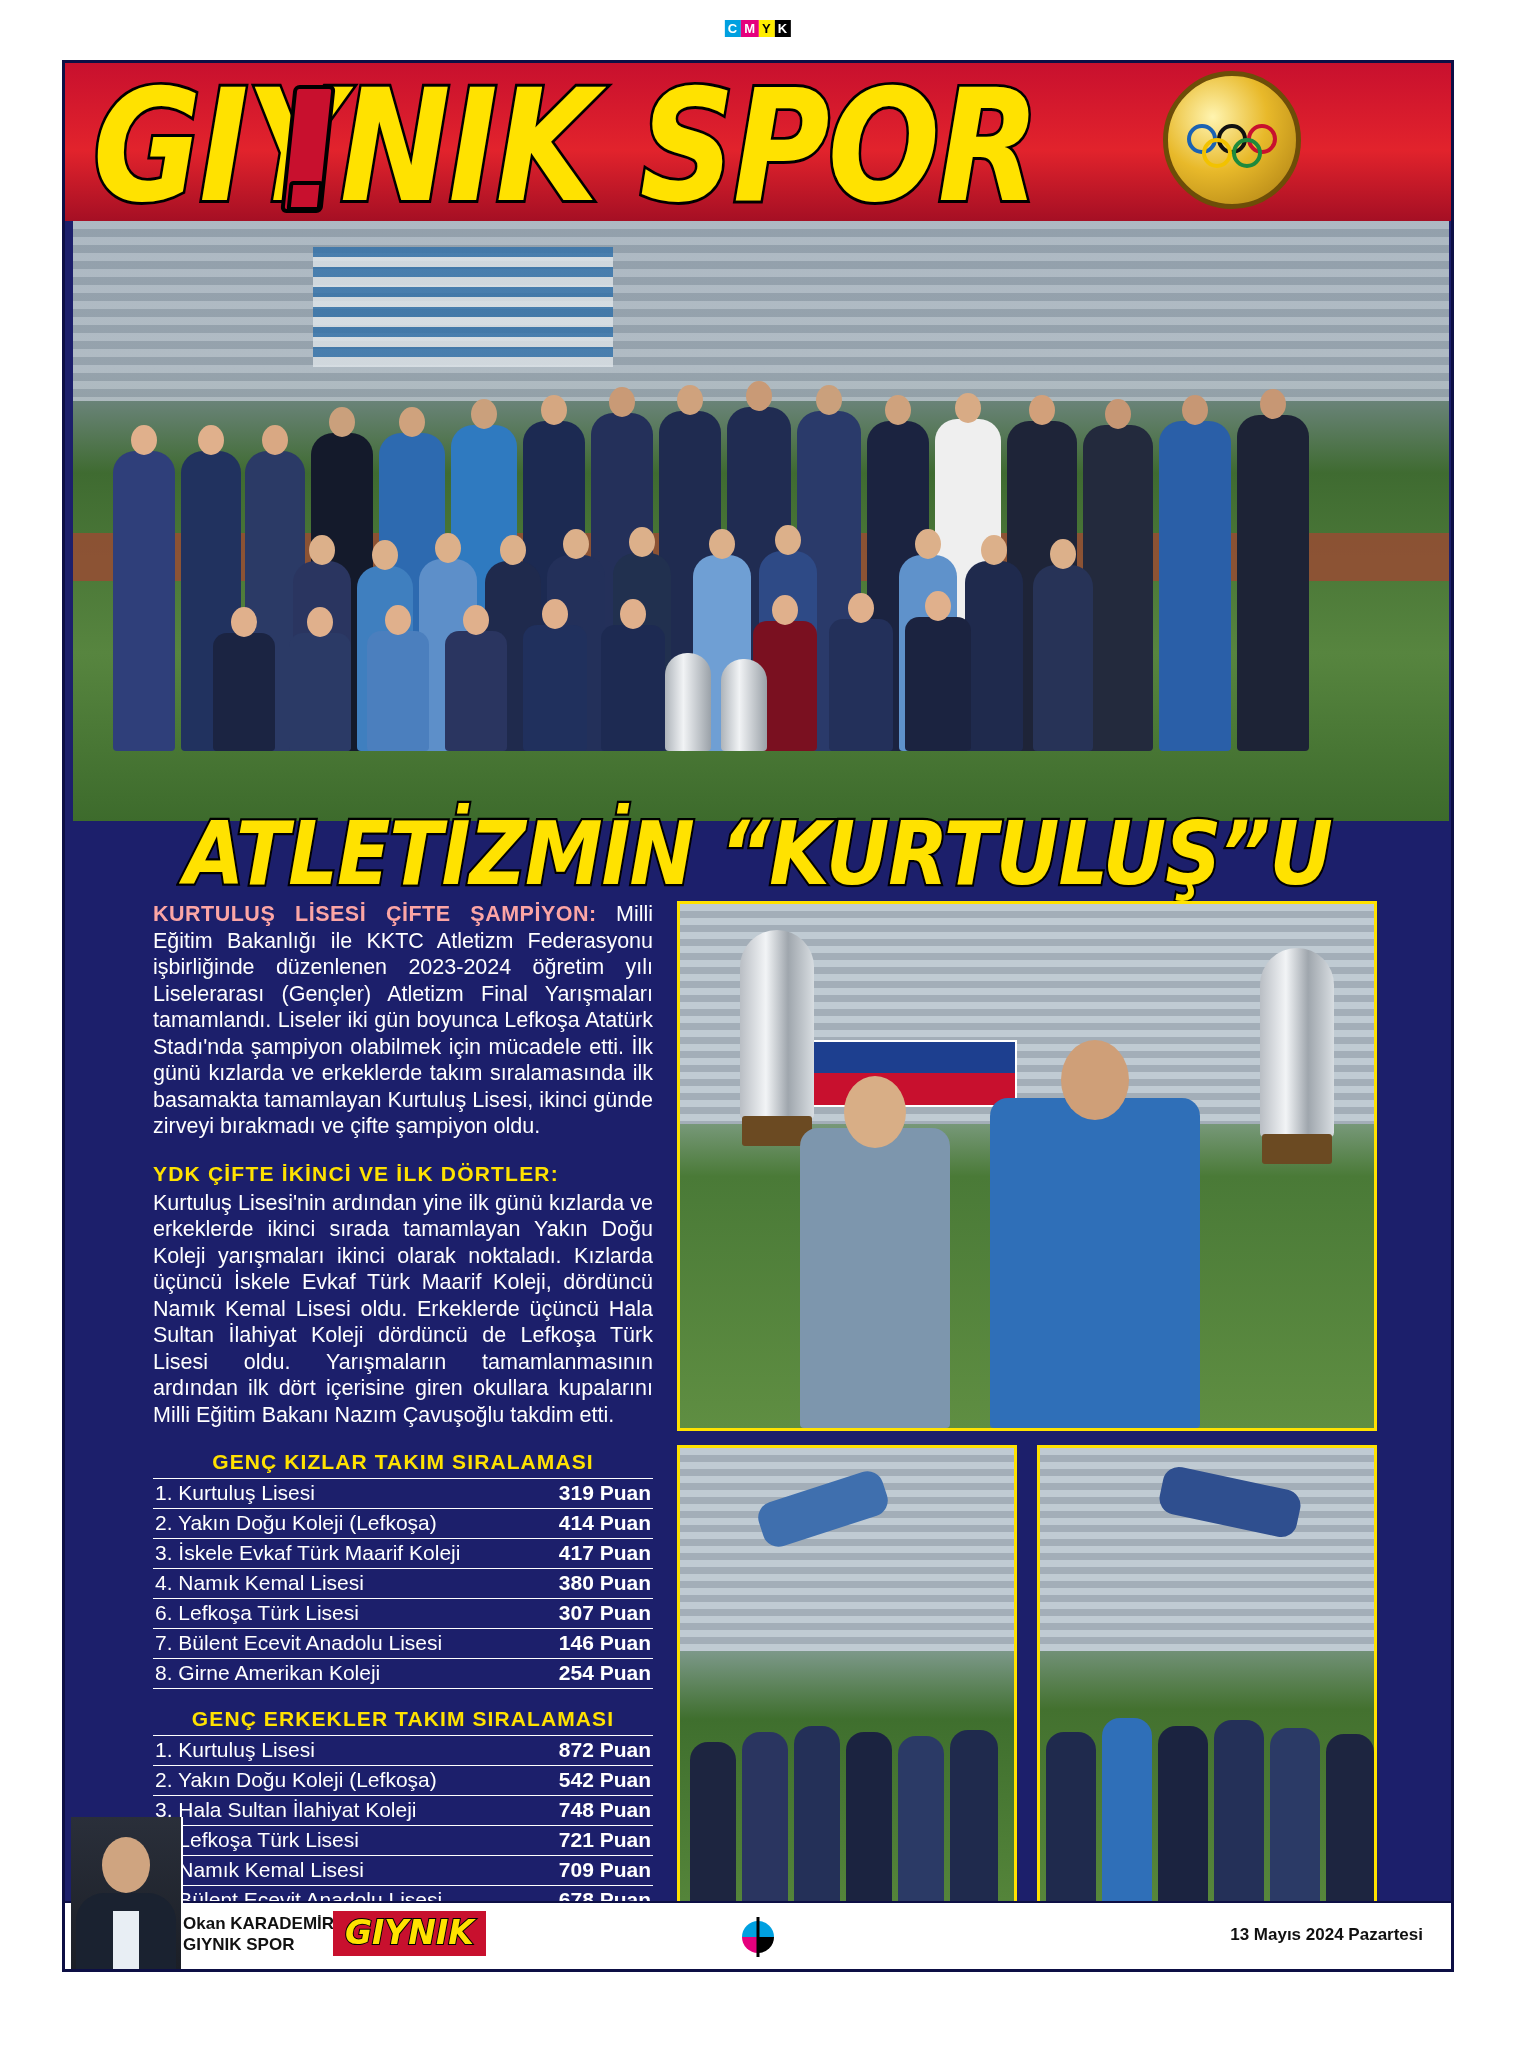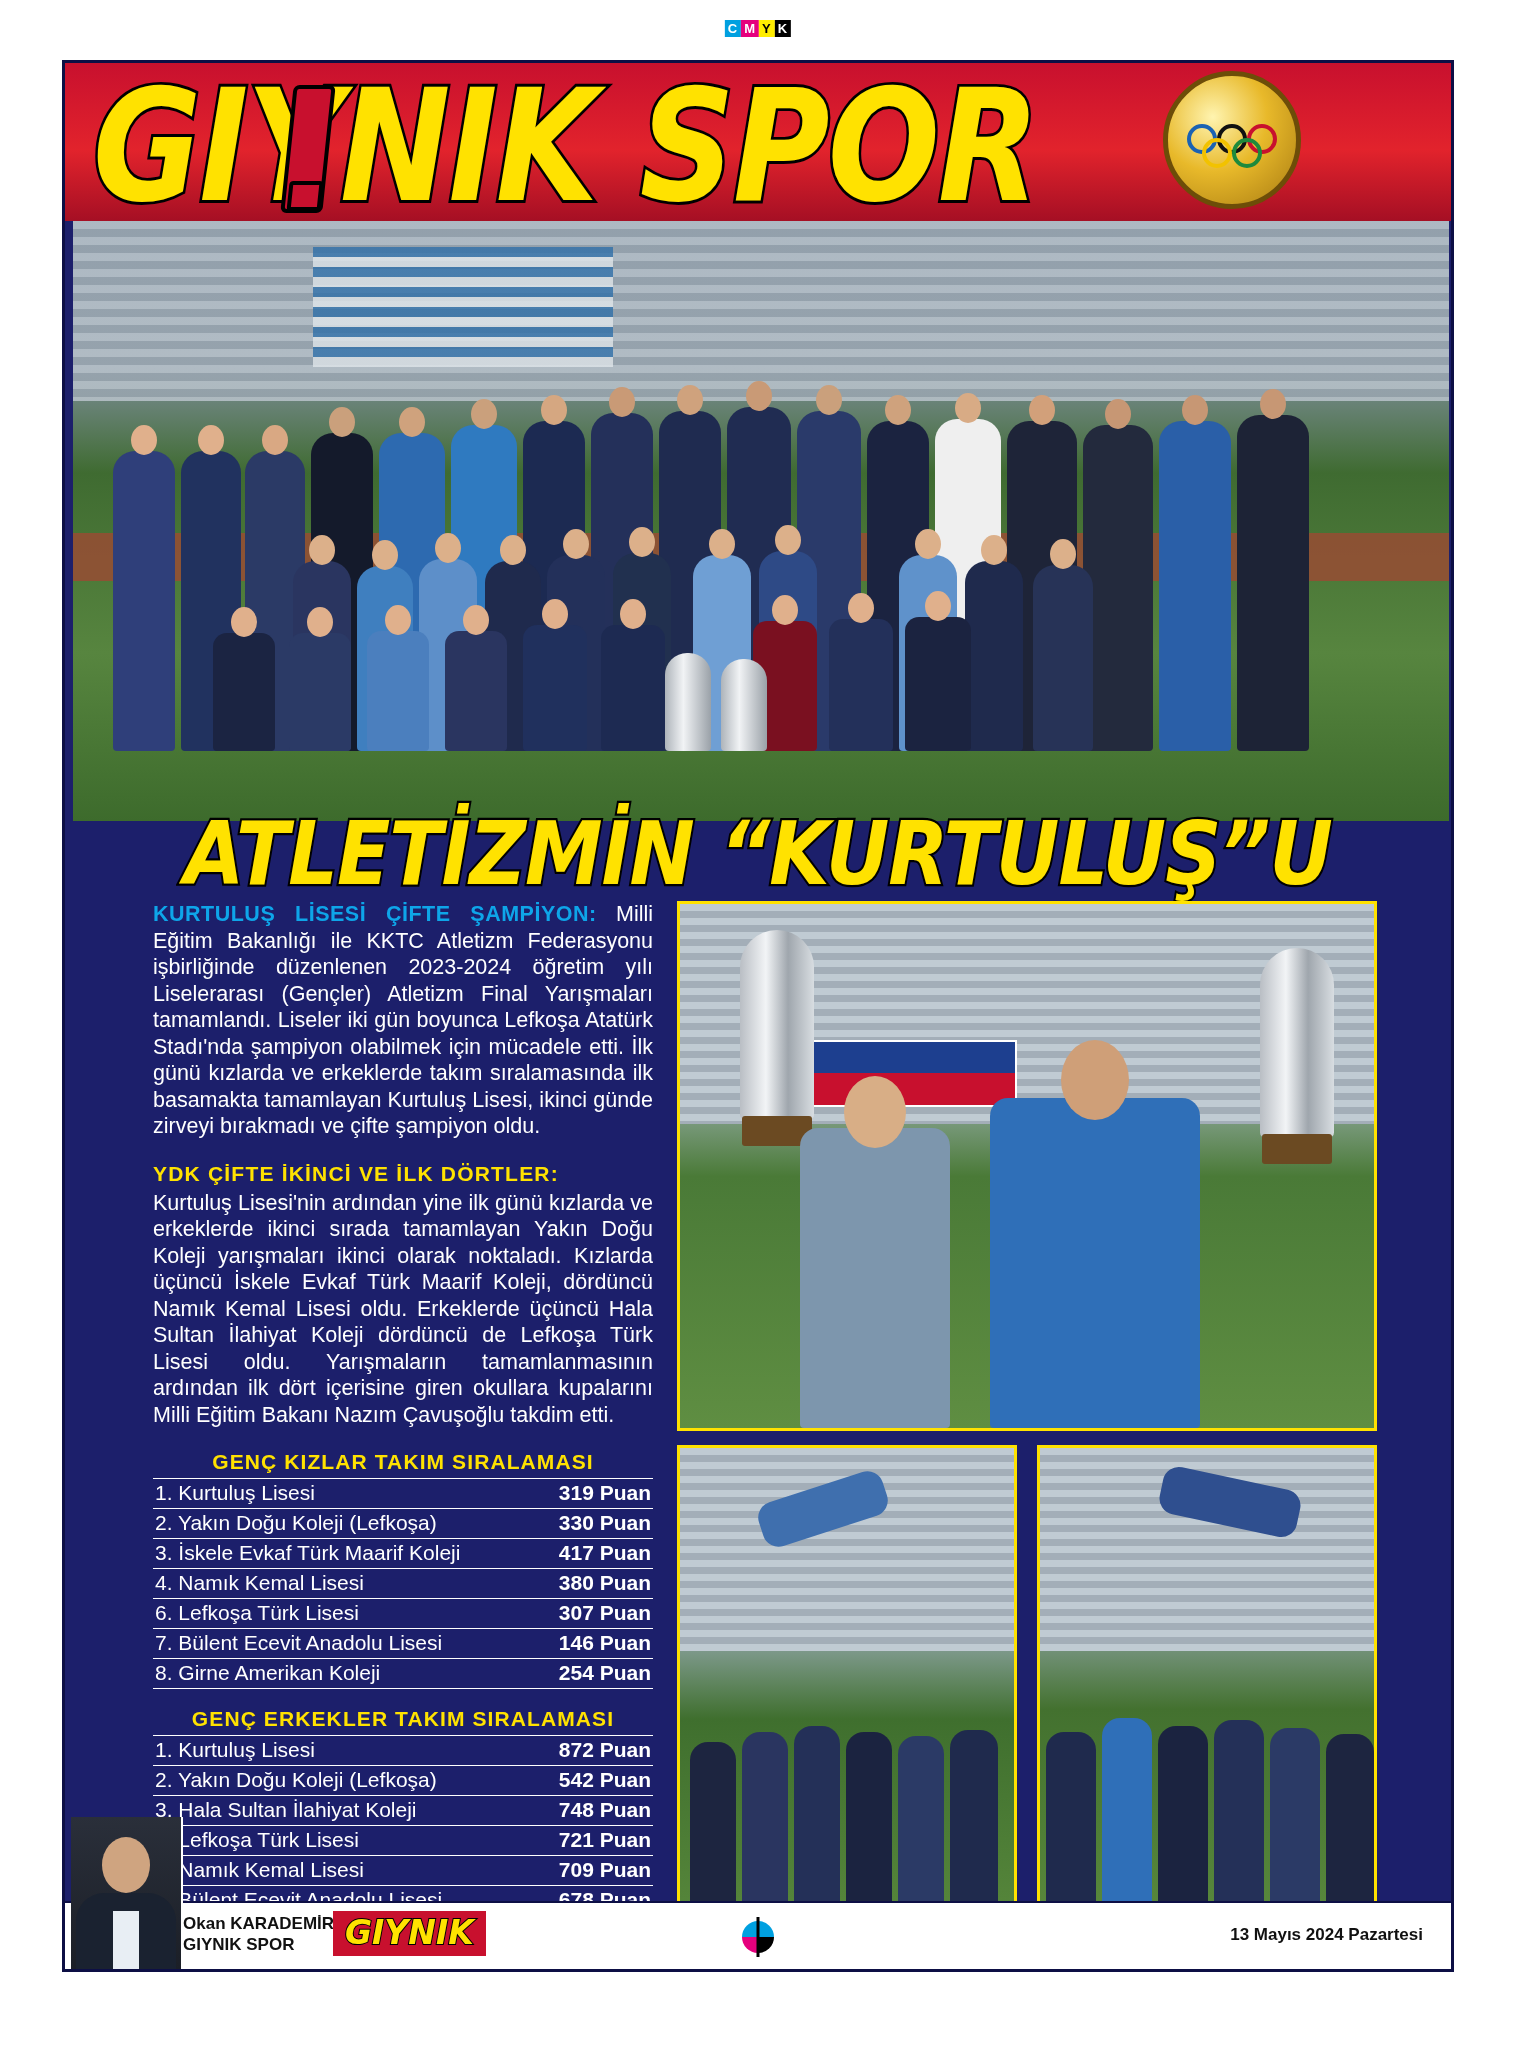--- a/index.html
+++ b/index.html
@@ -178,21 +178,21 @@
 
   
   .left-col {
     position: absolute;
     left: 88px;
     top: 838px;
     width: 500px;
     color: #ffffff;
   }
   .lead-kicker {
-    color: #0ea5e9;
+    color: #fca5a5;
     font-weight: bold;
     letter-spacing: .5px;
   }
   .body-par {
     font-size: 21.5px;
     line-height: 26.5px;
     text-align: justify;
     margin: 0 0 22px 0;
     font-family: "Liberation Sans", sans-serif;
   }
@@ -519,21 +519,21 @@
     <div class="rank-block">
       <div class="rank-title">GENÇ KIZLAR TAKIM SIRALAMASI</div>
       <table class="rank-table">
         <tbody>
             <tr>
           <td><span>1.</span> <span>Kurtuluş Lisesi</span></td>
           <td class="pts">319 Puan</td>
         </tr>
         <tr>
           <td><span>2.</span> <span>Yakın Doğu Koleji (Lefkoşa)</span></td>
-          <td class="pts">330 Puan</td>
+          <td class="pts">414 Puan</td>
         </tr>
         <tr>
           <td><span>3.</span> <span>İskele Evkaf Türk Maarif Koleji</span></td>
           <td class="pts">417 Puan</td>
         </tr>
         <tr>
           <td><span>4.</span> <span>Namık Kemal Lisesi</span></td>
           <td class="pts">380 Puan</td>
         </tr>
         <tr>

